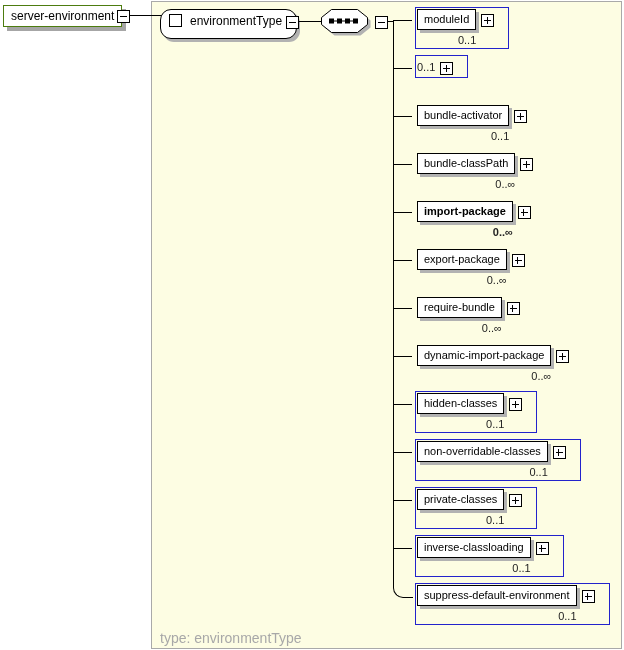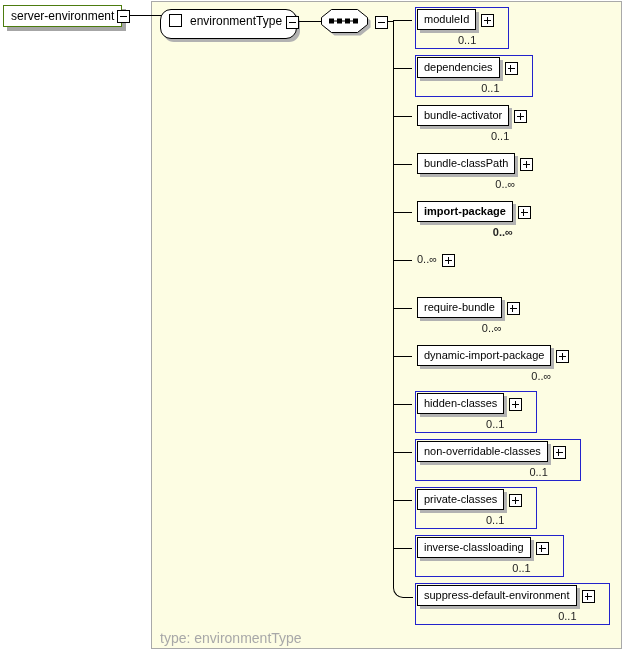--- a/index.html
+++ b/index.html
@@ -120,23 +120,20 @@
       </div>
       <div class="toggle">
         <span class="glyph plus"></span>
       </div>
     </div>
   </div>
       <div class="branch-line" style="top: 20px;"></div>
       <div class="child-row" style="top: 55px;">
     <div class="child-inner boxed">
       <div class="stack">
-        <div class="namebox">
-          <span>dependencies</span>
-        </div>
         <div class="occ">0..1</div>
       </div>
       <div class="toggle">
         <span class="glyph plus"></span>
       </div>
     </div>
   </div>
       <div class="branch-line" style="top: 68px;"></div>
       <div class="child-row" style="top: 103px;">
     <div class="child-inner">
@@ -176,20 +173,23 @@
       </div>
       <div class="toggle">
         <span class="glyph plus"></span>
       </div>
     </div>
   </div>
       <div class="branch-line" style="top: 212px;"></div>
       <div class="child-row" style="top: 247px;">
     <div class="child-inner">
       <div class="stack">
+        <div class="namebox">
+          <span>export-package</span>
+        </div>
         <div class="occ">0..∞</div>
       </div>
       <div class="toggle">
         <span class="glyph plus"></span>
       </div>
     </div>
   </div>
       <div class="branch-line" style="top: 260px;"></div>
       <div class="child-row" style="top: 295px;">
     <div class="child-inner">

